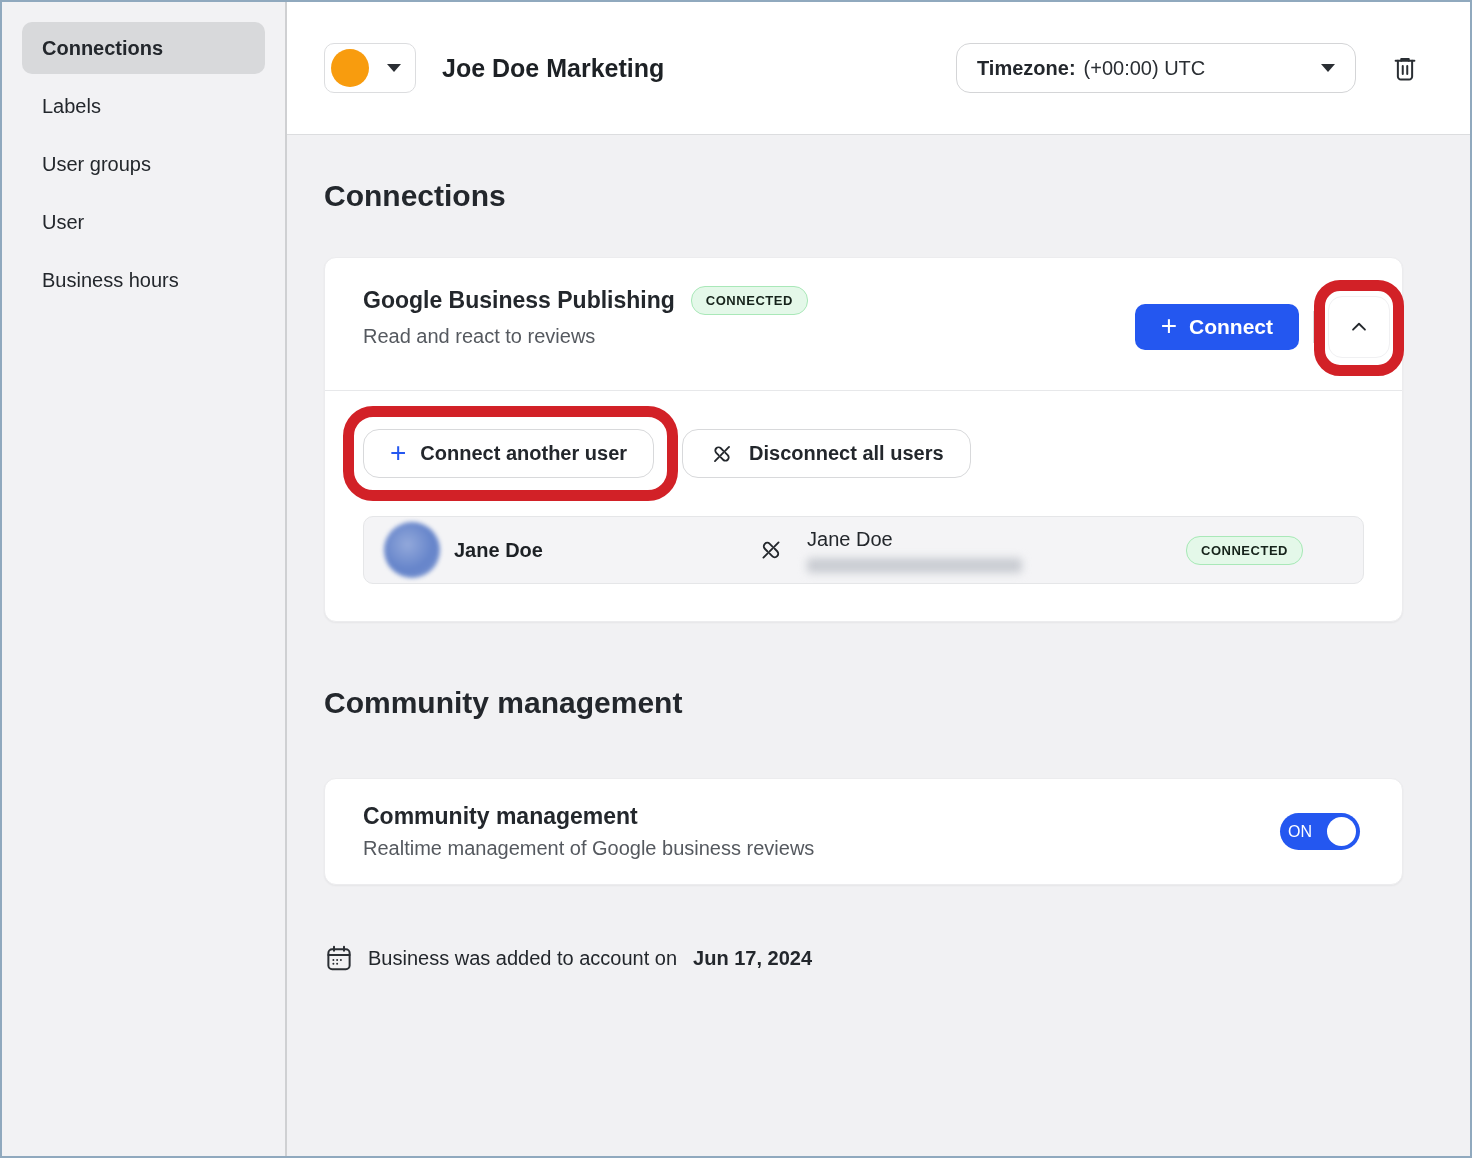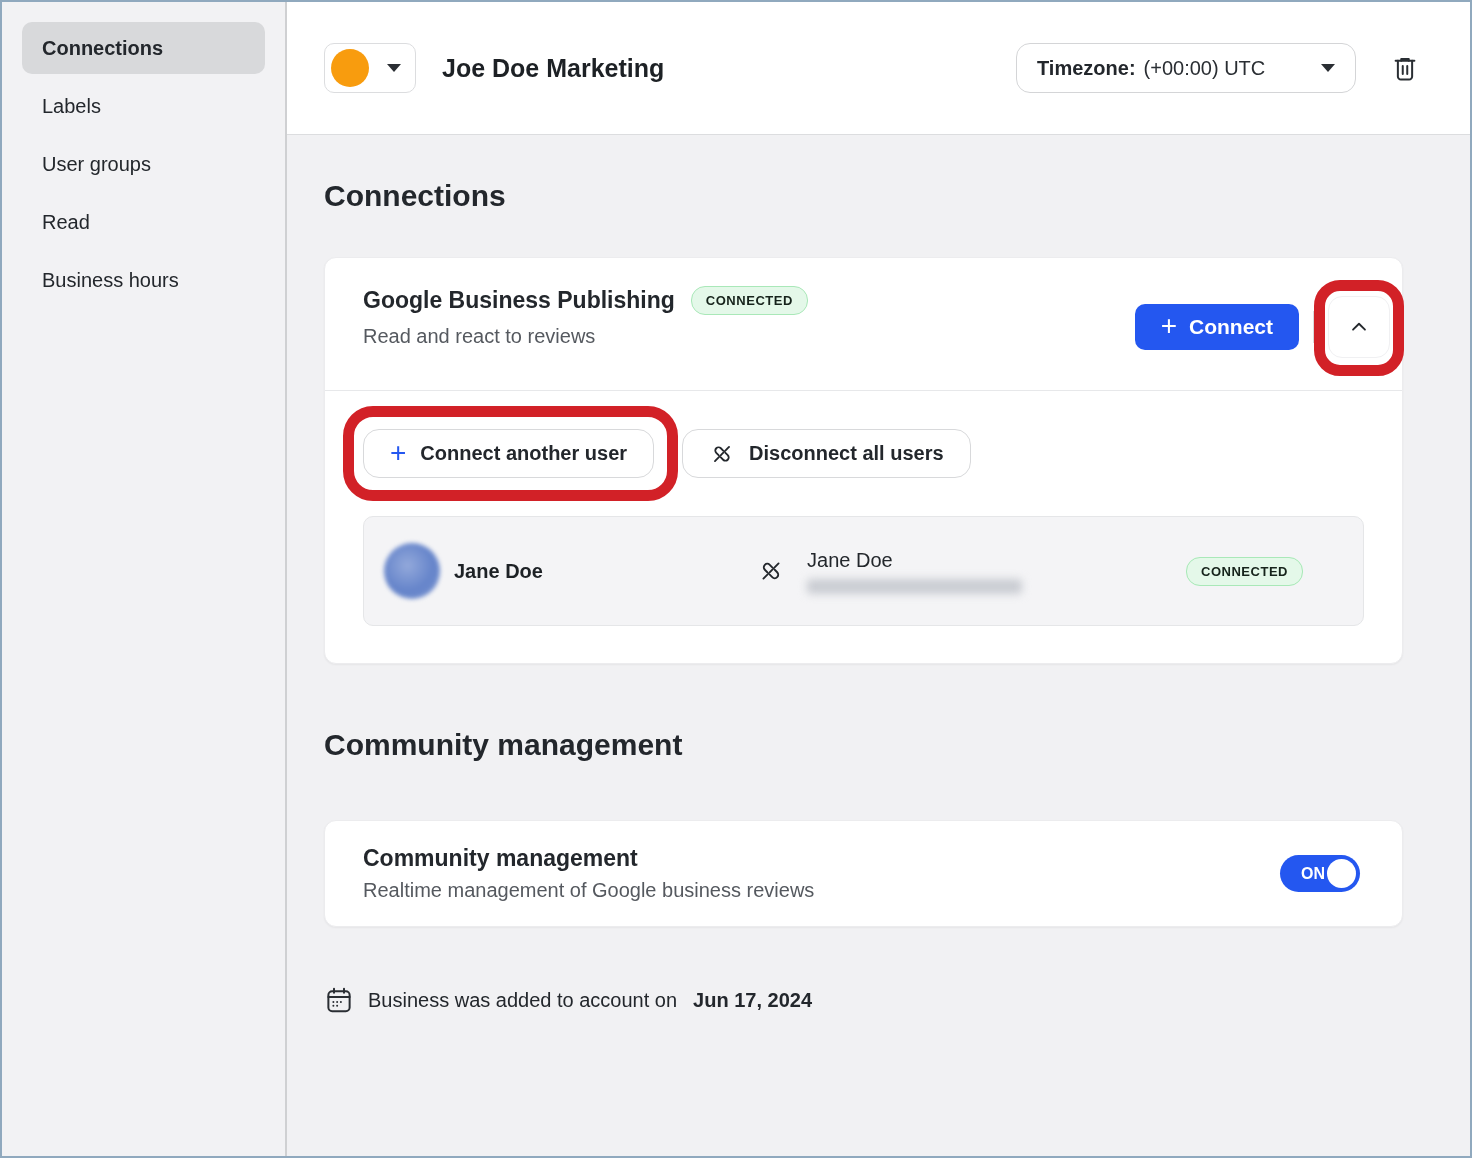--- a/index.html
+++ b/index.html
@@ -37,21 +37,21 @@
     padding:0 14px 0 6px; cursor:pointer;
   }
   .avatar-dot { width:38px; height:38px; border-radius:50%; background:#f89c0e; }
   .caret-down {
     width:0; height:0; border-left:7px solid transparent; border-right:7px solid transparent;
     border-top:8px solid #2a2e33;
   }
   .biz-title { font-size:25px; font-weight:bold; margin-left:26px; color:#1d2125; }
   .top-spacer { flex:1; }
   .tz-select {
-    width:340px; height:50px; border:1px solid #d4d5d7; border-radius:14px;
+    width:400px; height:50px; border:1px solid #d4d5d7; border-radius:14px;
     display:flex; align-items:center; padding:0 20px; font-size:20px; background:#fff;
     cursor:pointer;
   }
   .tz-label { font-weight:bold; margin-right:8px; }
   .tz-value { color:#2a2e33; }
   .tz-caret { margin-left:auto; }
   .icon-btn { background:none; border:none; cursor:pointer; margin-left:34px; display:flex; }
 
   
   .content { flex:1; padding:0 67px 0 37px; background:#f1f1f3; overflow:hidden; }
@@ -101,21 +101,21 @@
   .btn-secondary {
     display:flex; align-items:center; gap:14px; background:#fff;
     border:1px solid #d8d9db; border-radius:16px; height:49px; padding:0 26px;
     font-size:20px; font-weight:bold; color:#23272c; font-family:inherit; cursor:pointer;
   }
   .plus-blue { color:#2457f0; font-size:28px; font-weight:400; line-height:0; margin-top:-2px; }
   .plus-white { font-size:28px; font-weight:400; line-height:0; margin-top:-2px; }
 
   .user-row {
     margin-top:38px; background:#f4f4f6; border:1px solid #e5e6e8; border-radius:10px;
-    height:110px; display:flex; align-items:center; padding:0 20px 0 20px;
+    height:68px; display:flex; align-items:center; padding:0 20px 0 20px;
   }
   .user-left { display:flex; align-items:center; gap:14px; flex:1; min-width:0; }
   .user-avatar {
     width:56px; height:56px; border-radius:50%;
     background:radial-gradient(circle at 42% 40%, #93a9db 0%, #6584ca 55%, #8099d1 100%);
     filter:blur(2px); flex:0 0 auto;
   }
   .user-name { font-size:20px; font-weight:bold; color:#1d2125; }
   .user-mid { display:flex; align-items:center; gap:22px; flex:1.15; min-width:0; }
   .user-mid-col { display:flex; flex-direction:column; gap:7px; }
@@ -125,21 +125,21 @@
 
   
   .community-card {
     margin-top:58px; height:107px; display:flex; align-items:center;
     justify-content:space-between; padding:0 42px 0 38px;
   }
   .toggle {
     width:80px; height:37px; background:#2457f0; border-radius:19px;
     position:relative; display:flex; align-items:center; cursor:pointer; border:none;
   }
-  .toggle-text { color:#fff; font-weight:bold; font-size:16px; margin-left:21px;text-align:center; }
+  .toggle-text { color:#fff; font-weight:normal; font-size:16px; margin-left:8px;text-align:center; }
   .toggle-knob {
     position:absolute; right:4px; top:4px; width:29px; height:29px;
     background:#fff; border-radius:50%;
   }
 
   .footer-note { display:flex; align-items:center; gap:14px; margin-top:58px; font-size:20px; color:#23272c; }
   .footer-note b { margin-left:2px; }
 
   svg.ic { display:block; }
 </style>
@@ -152,21 +152,21 @@
     <div class="side-item active">
       <span>Connections</span>
     </div>
     <div class="side-item">
       <span>Labels</span>
     </div>
     <div class="side-item">
       <span>User groups</span>
     </div>
     <div class="side-item">
-      <span>Read</span>
+      <span>User</span>
     </div>
     <div class="side-item">
       <span>Business hours</span>
     </div>
   </nav>
 
   <div class="main">
 
     <header class="topbar">
       <div class="avatar-select">

